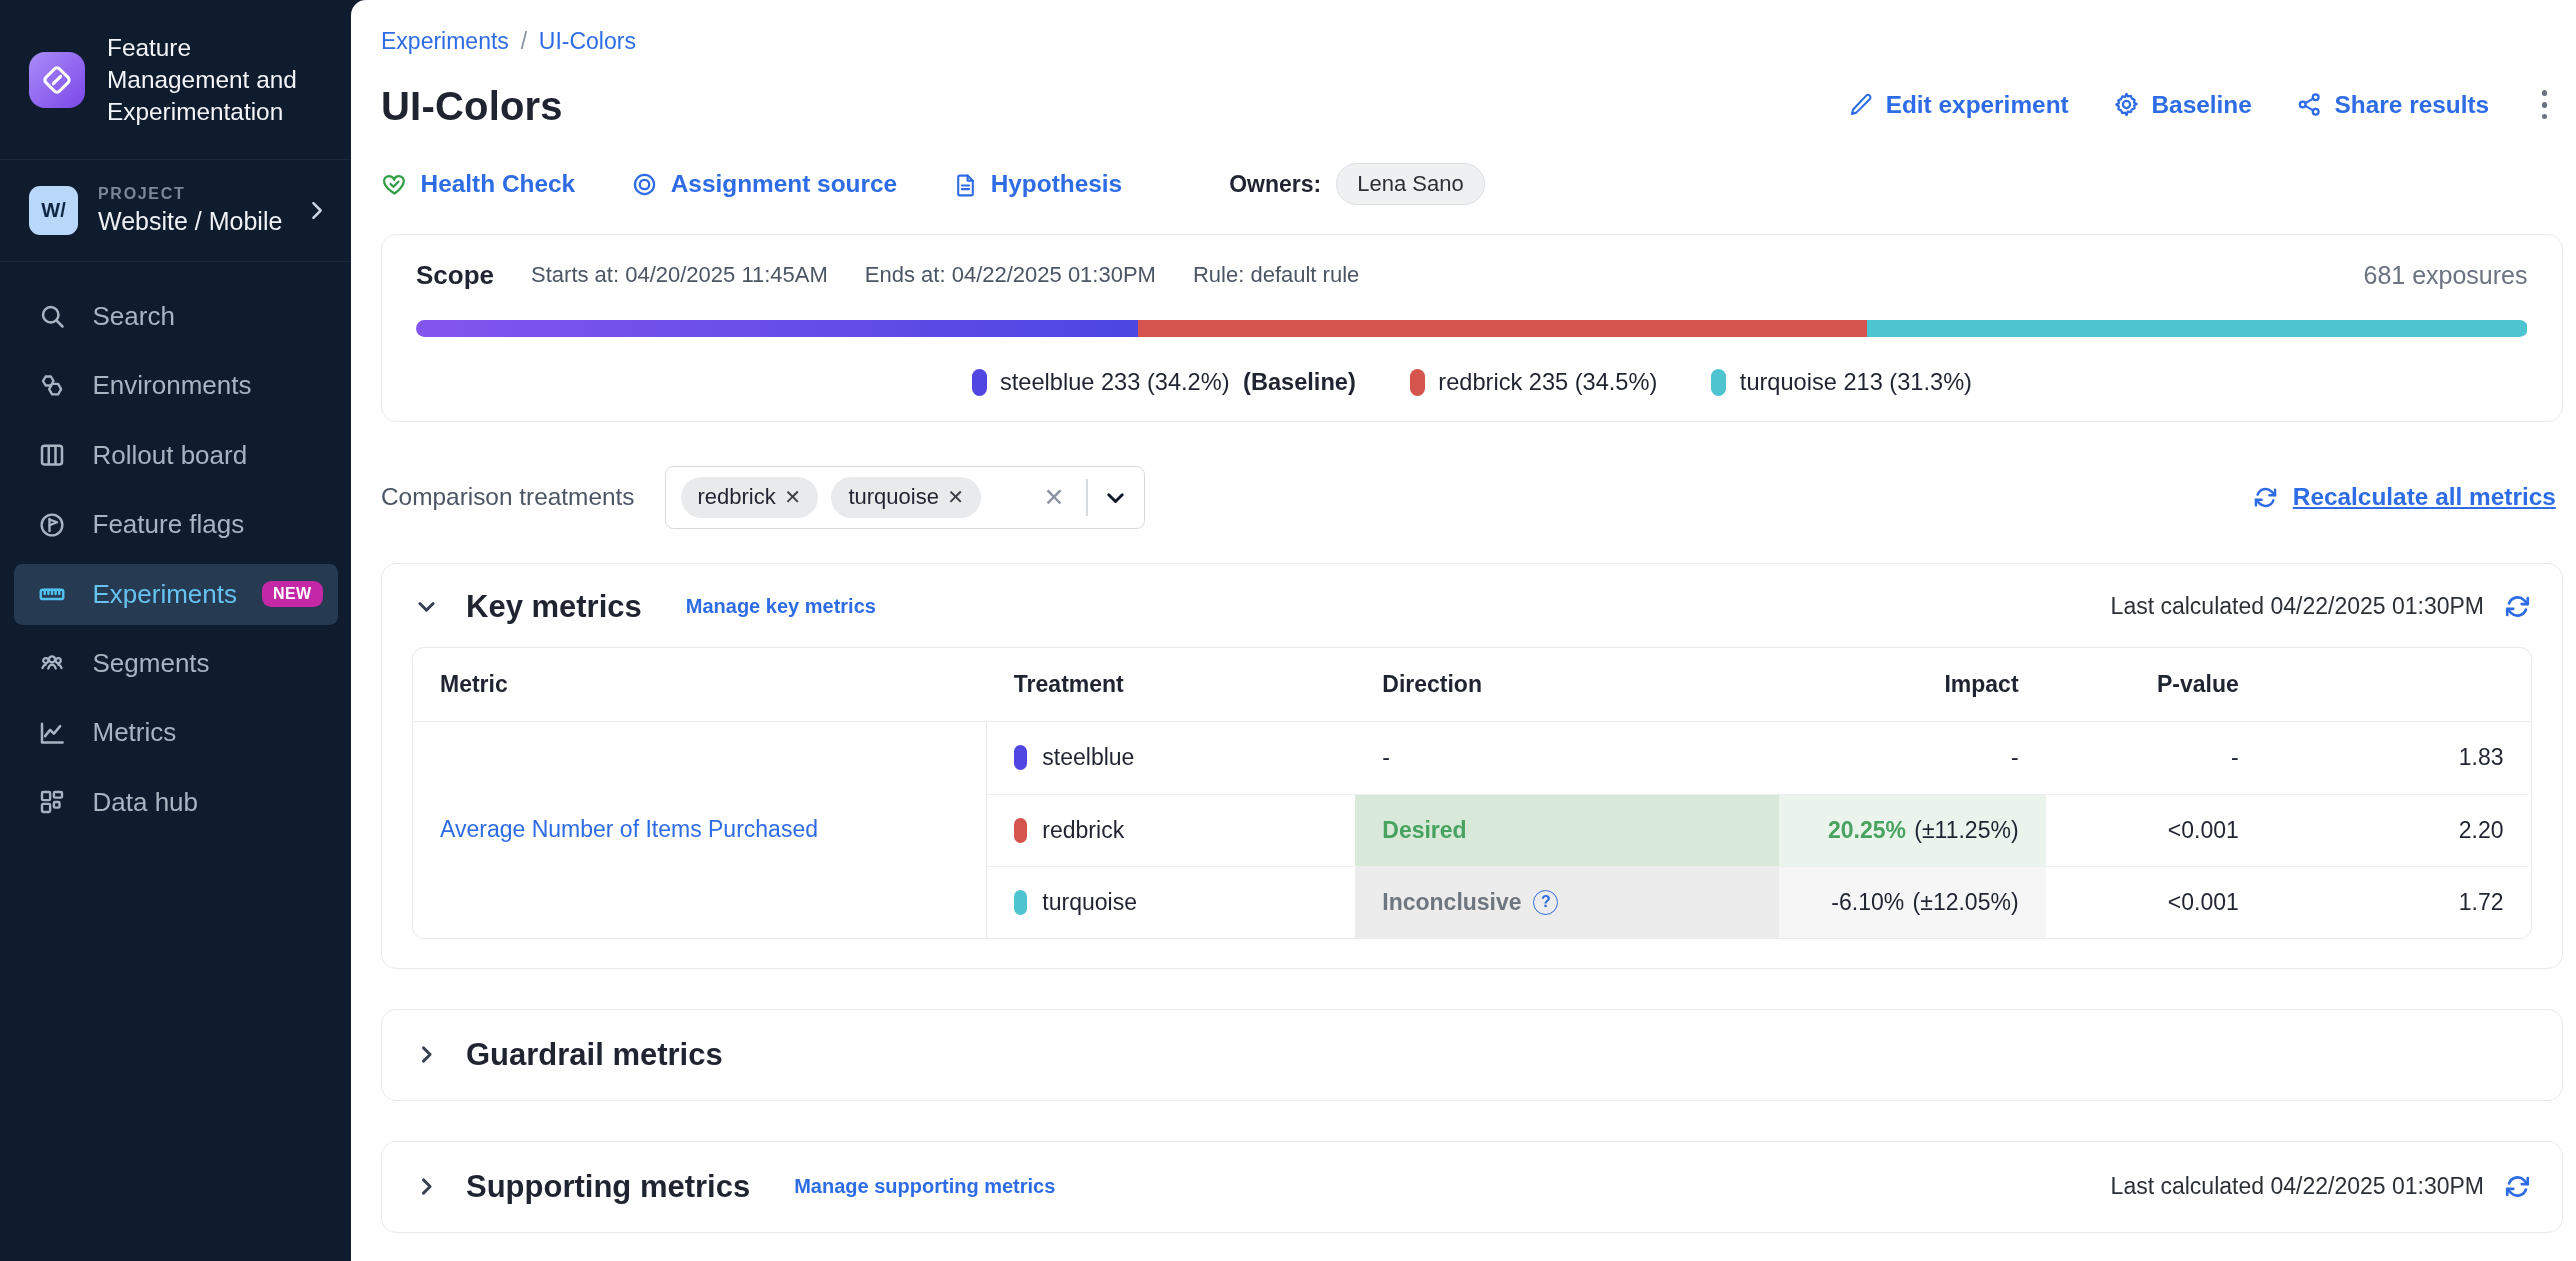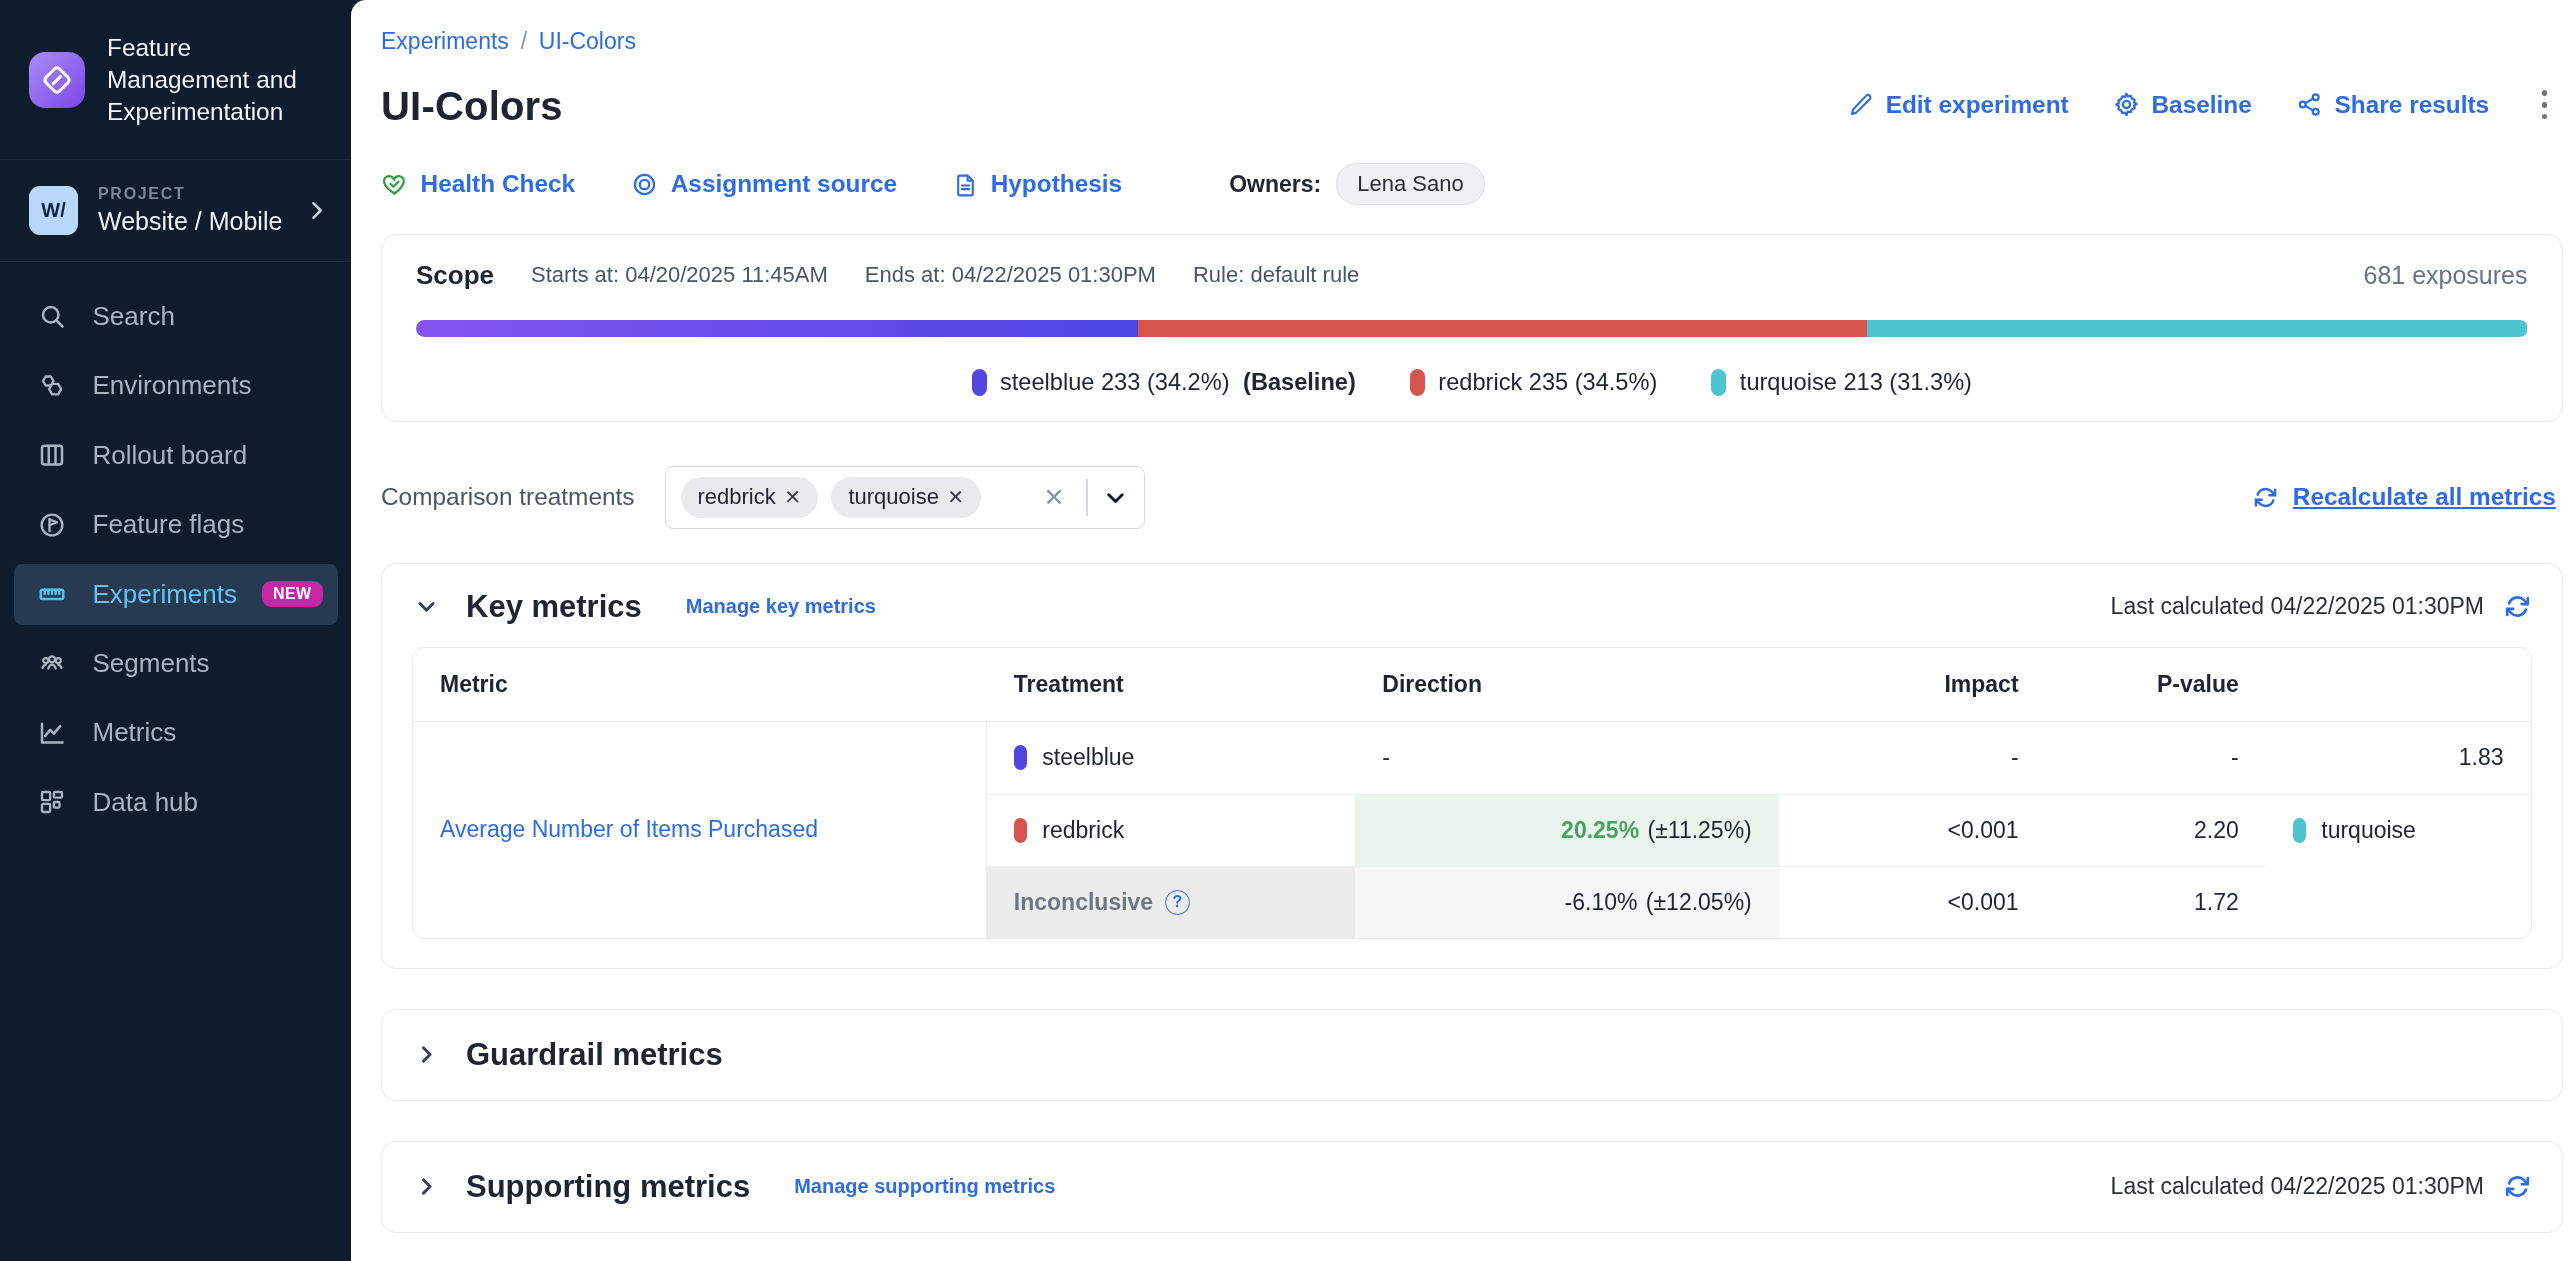--- a/index.html
+++ b/index.html
@@ -406,20 +406,21 @@
             </div>
             <div class="cell">-</div>
             <div class="cell right">-</div>
             <div class="cell right">-</div>
             <div class="cell right">1.83</div>
 
             <div class="cell bt">
               <span class="tswatch" style="background: rgb(214, 84, 78);"></span>
               <span>redbrick</span>
             </div>
+            <div class="cell bt dir-desired">Desired</div>
             <div class="cell bt right imp-desired">
               <span class="pct">20.25%</span>
               <span>(±11.25%)</span>
             </div>
             <div class="cell bt right">&lt;0.001</div>
             <div class="cell bt right">2.20</div>
 
             <div class="cell bt">
               <span class="tswatch" style="background: rgb(78, 196, 208);"></span>
               <span>turquoise</span>

